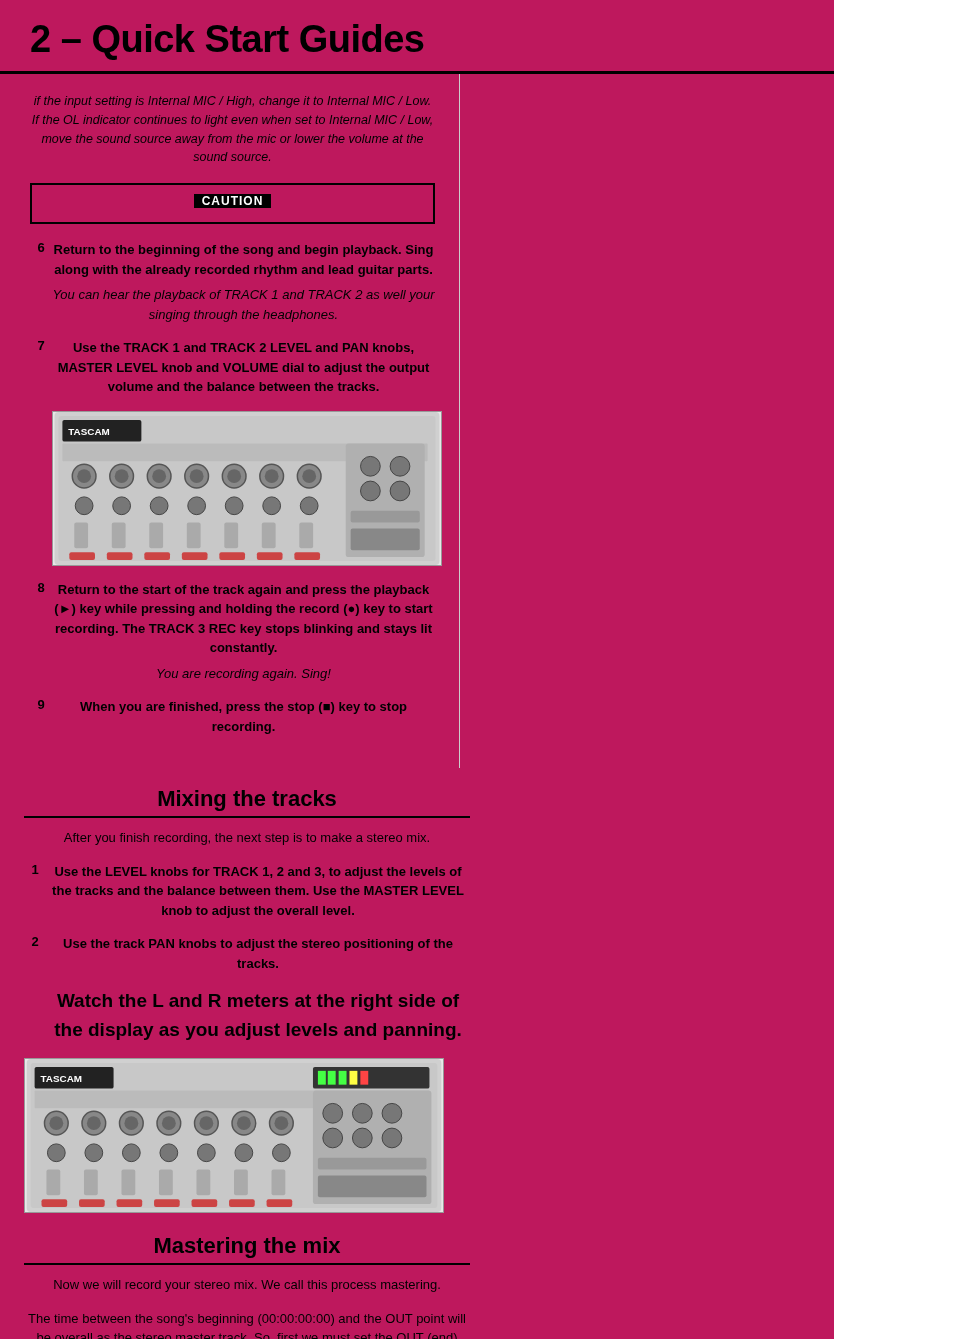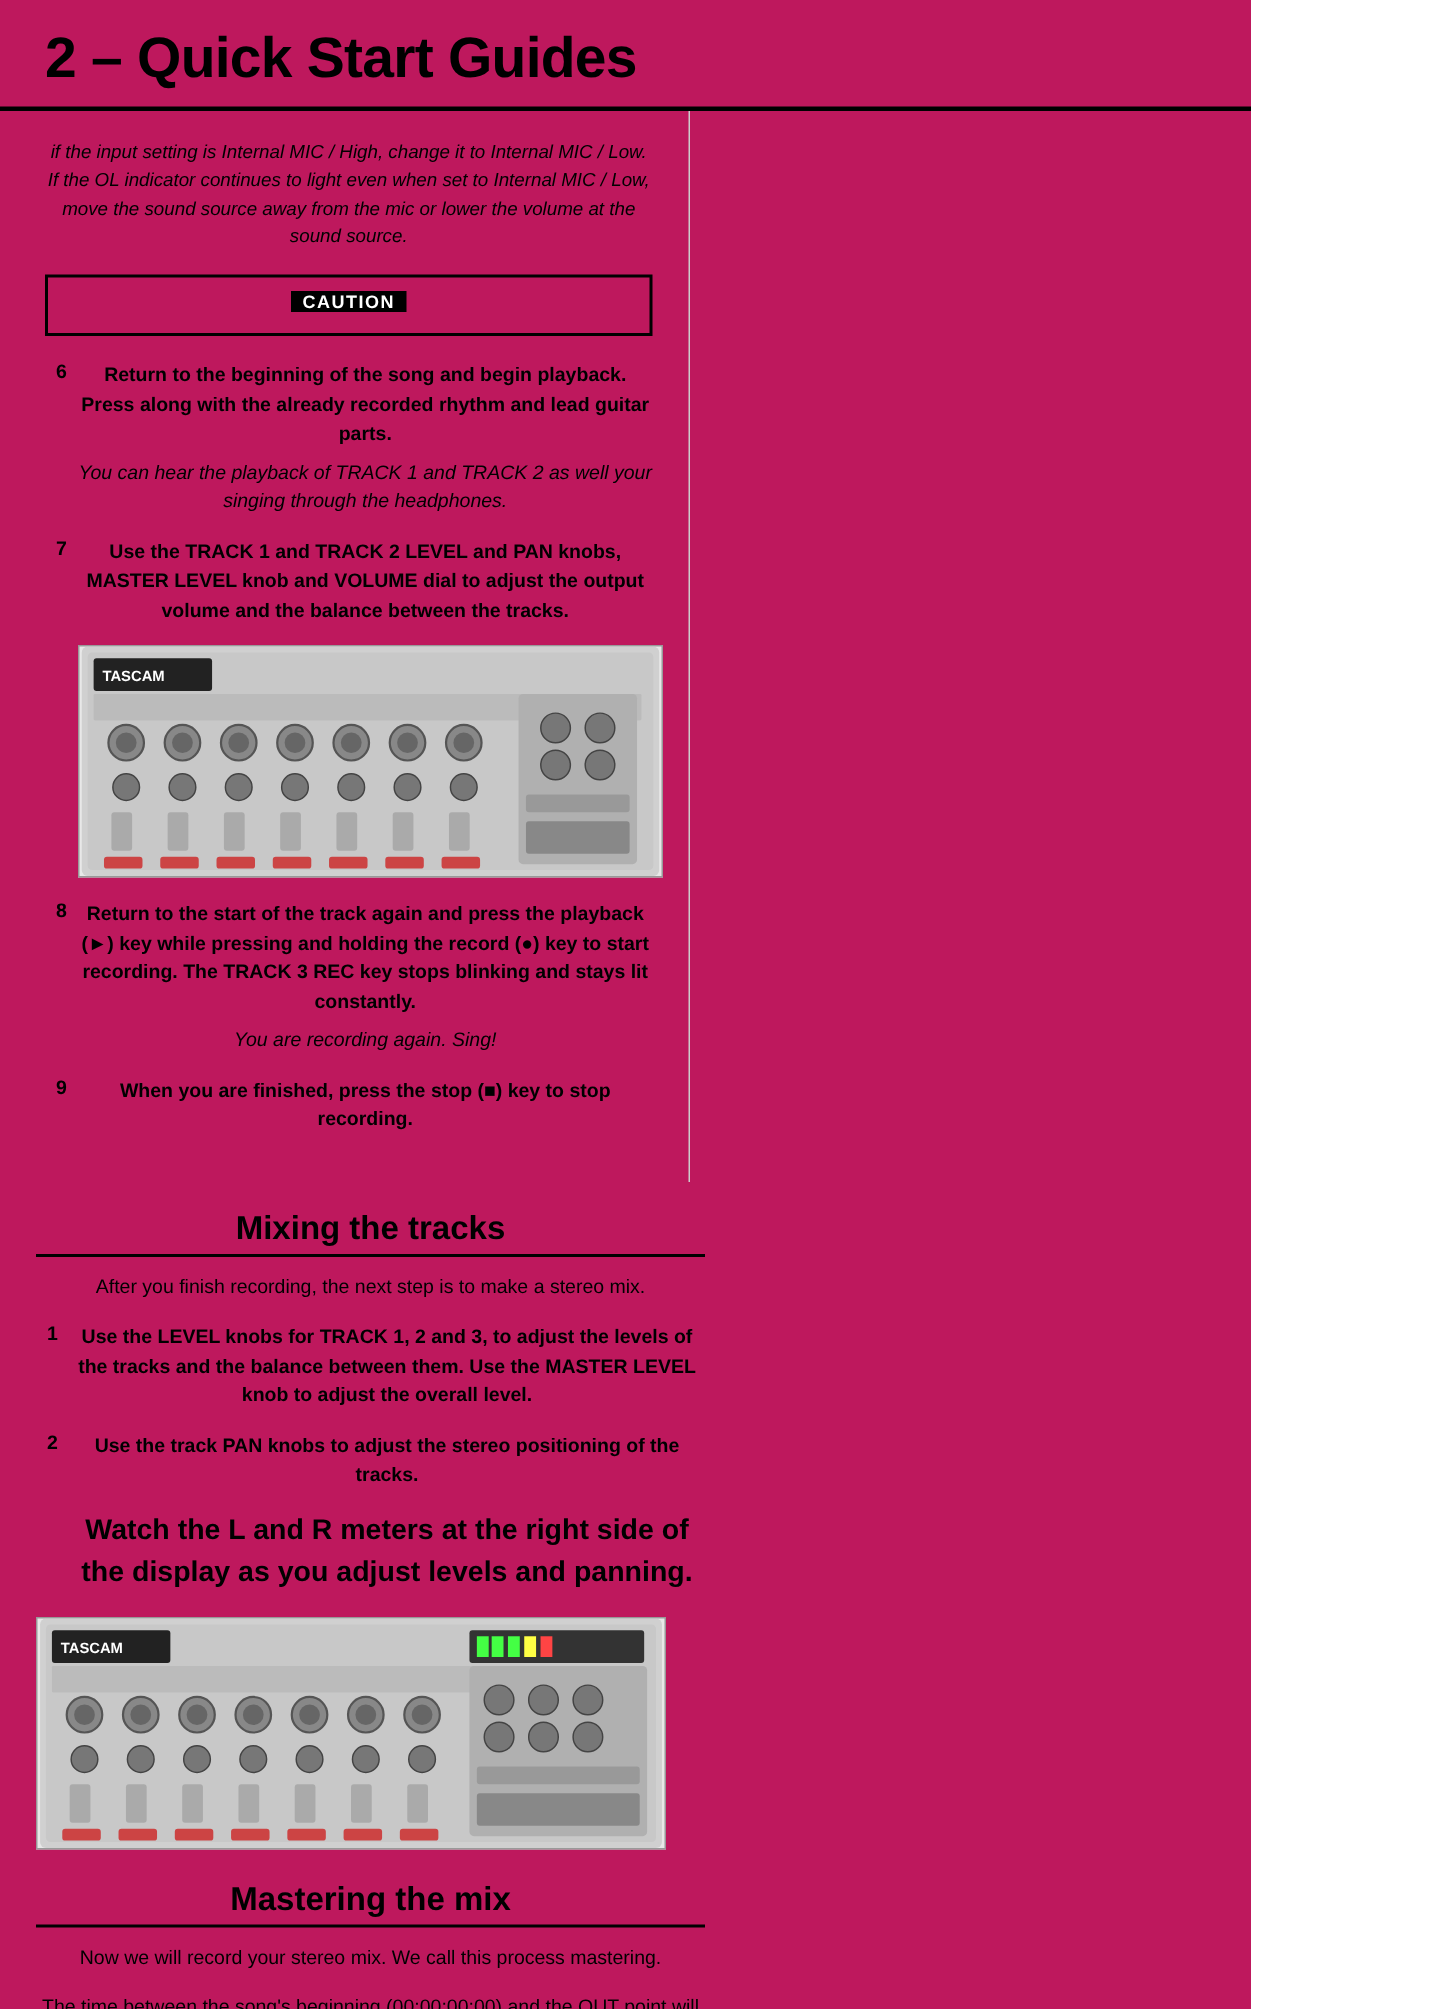--- a/index.html
+++ b/index.html
@@ -203,21 +203,21 @@
 
       <p class="italic-block">if the input setting is Internal MIC / High, change it to Internal MIC / Low. If the OL indicator continues to light even when set to Internal MIC / Low, move the sound source away from the mic or lower the volume at the sound source.</p>
 
       <div class="caution-box">
         <div class="caution-title">CAUTION</div>
       </div>
 
       <div class="numbered-item">
         <div class="num">6</div>
         <div class="item-content">
-          <p class="item-bold">Return to the beginning of the song and begin playback. Press along with the already recorded rhythm and lead guitar parts.</p>
+          <p class="item-bold">Return to the beginning of the song and begin playback. Sing along with the already recorded rhythm and lead guitar parts.</p>
           <p class="item-italic">You can hear the playback of TRACK 1 and TRACK 2 as well your singing through the headphones.</p>
         </div>
       </div>
 
       <div class="numbered-item">
         <div class="num">7</div>
         <div class="item-content">
           <p class="item-bold">Use the TRACK 1 and TRACK 2 LEVEL and PAN knobs, MASTER LEVEL knob and VOLUME dial to adjust the output volume and the balance between the tracks.</p>
         </div>
       </div>

